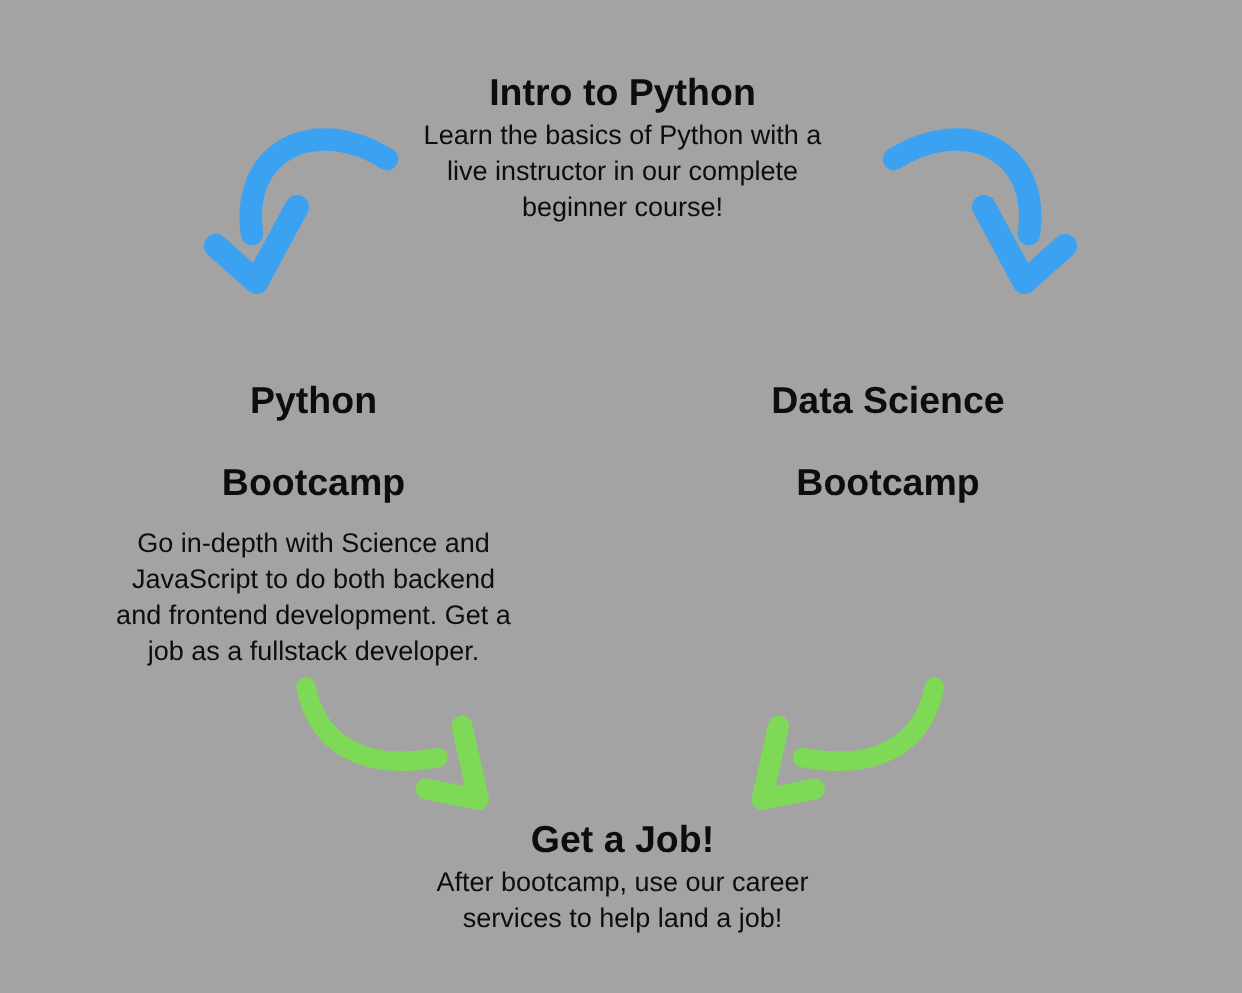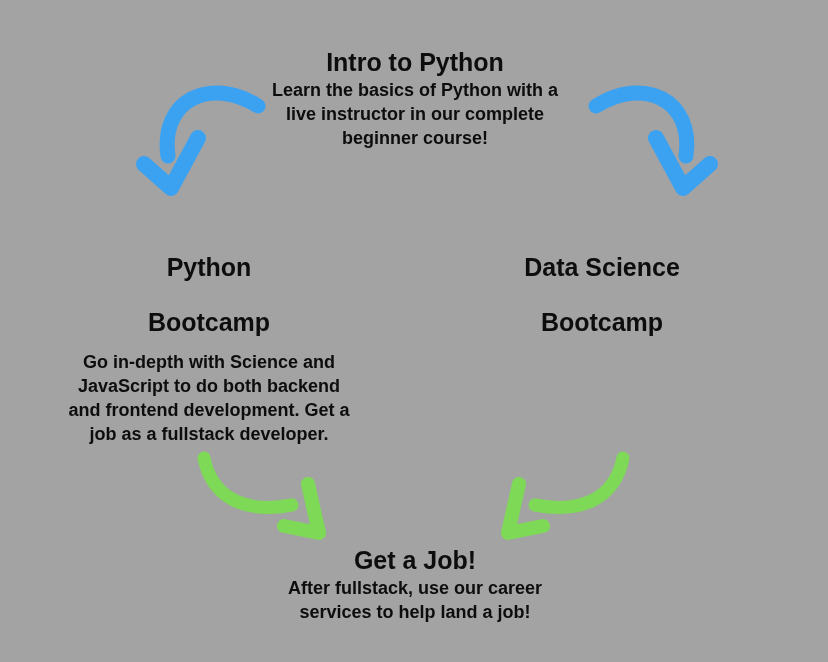--- a/index.html
+++ b/index.html
@@ -18,29 +18,29 @@
     font-size: 25px;
     font-weight: 700;
     line-height: 32px;
     white-space: pre-line;
     color: #0d0d0d;
   }
   .node.tall-title h2 { line-height: 55px; }
   .node p {
     margin: 0;
     font-size: 18px;
-    font-weight: 700;
+    font-weight: 400;
     line-height: 24px;
     white-space: pre-line;
     color: #0d0d0d;
     text-align: center;
   }
   .node-intro   { left: 234px; top: 46px;  width: 362px; }
   .node-python  { left: 49px;  top: 240px; width: 320px; }
-  .node-ds      { left: 442px; top: 240px; width: 320px; }
+  .node-ds      { left: 432px; top: 240px; width: 320px; }
   .node-job     { left: 254px; top: 544px; width: 322px; }
 
   .arrow { position: absolute; display: block; }
   .arrow path { fill: none; stroke-linecap: round; stroke-linejoin: round; }
   .arrow-blue-left  { left: 130px; top: 76px; }
   .arrow-blue-right { left: 585px; top: 76px; }
   .arrow-green-left  { left: 193px; top: 448px; }
   .arrow-green-right { left: 495px; top: 448px; }
   .arrow.blue path.body  { stroke-width: 15px; }
   .arrow.blue path.head  { stroke-width: 16px; }
@@ -88,17 +88,17 @@
     <path class="head" d="M91,78 L126,85 L115,36" stroke="#7ed957"></path>
   </svg>
 
   <svg class="arrow green arrow-green-right" width="140" height="95" viewBox="0 0 140 95" aria-hidden="true">
     <path class="body" d="M128,10 C120,50 87,66 40,57" stroke="#7ed957"></path>
     <path class="head" d="M48,78 L13,85 L24,36" stroke="#7ed957"></path>
   </svg>
 
   <section class="node node-job">
     <h2>Get a Job!</h2>
-    <p>After fullstack, use our career
+    <p>After bootcamp, use our career
 services to help land a job!</p>
   </section>
 
 </div>
 
 </body></html>

